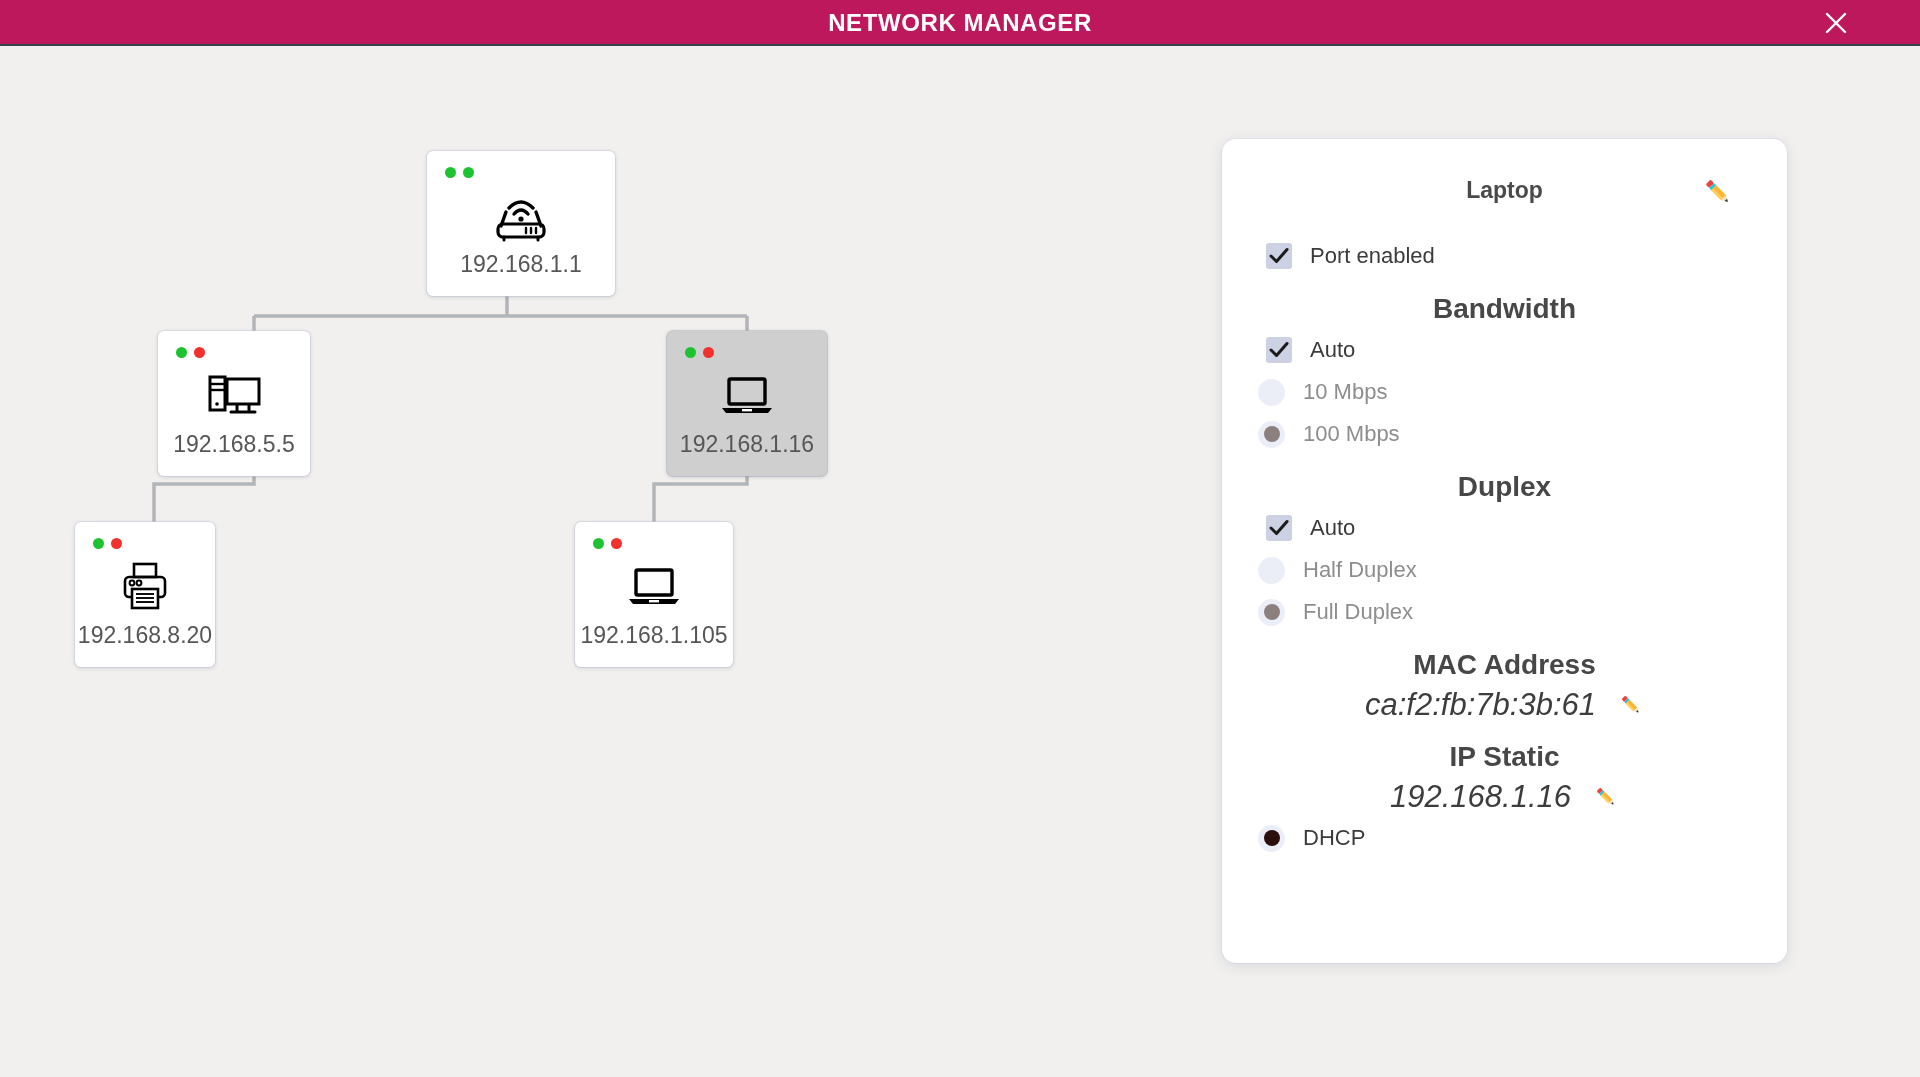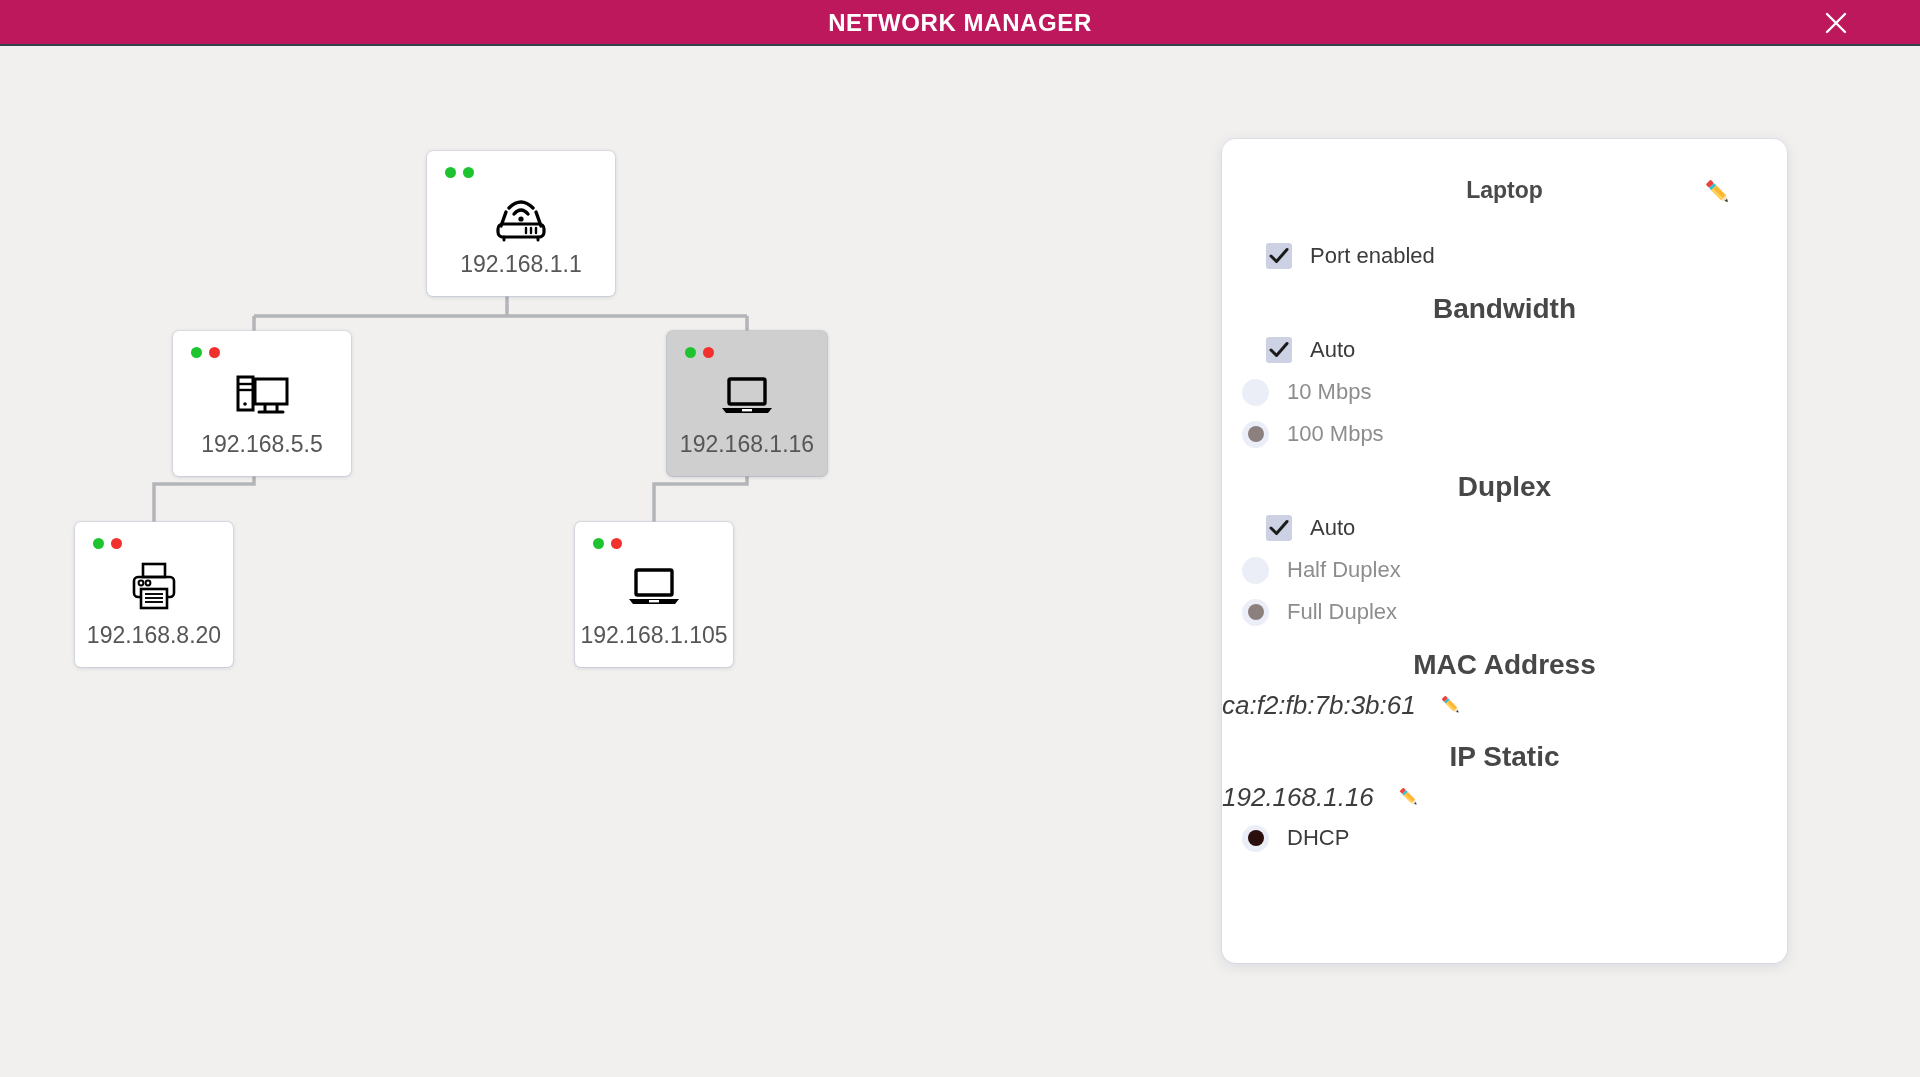--- a/index.html
+++ b/index.html
@@ -201,28 +201,28 @@
     text-align: center;
     font-size: 28px;
     font-weight: bold;
     color: #474747;
     margin-top: 16px;
     margin-bottom: 4px;
   }
   .value-line {
     display: flex;
     align-items: center;
-    justify-content: flex-start;
+    justify-content: center;
     gap: 22px;
-    font-size: 26px;
+    font-size: 31px;
     font-style: italic;
     color: #3d3d3d;
     height: 40px;
   }
-  .indent-row { padding-left: 20px; }
+  .indent-row { padding-left: 36px; }
 </style>
 </head>
 <body>
 
 <div id="titlebar">
   <div id="title-text">NETWORK MANAGER</div>
   <div id="close-button">
     <svg width="36" height="36" viewBox="0 0 36 36">
       <path d="M9 9 L27 27 M27 9 L9 27" stroke="#ffffff" stroke-width="2.4" fill="none" stroke-linecap="round"></path>
     </svg>
@@ -270,21 +270,21 @@
         </g>
         <g stroke="#000" stroke-width="3" stroke-linecap="round">
           <path d="M14 47 L14 50"></path>
             <path d="M48 47 L48 50"></path>
         </g>
       </svg>
     </div>
     <div class="ip">192.168.1.1</div>
   </div>
 
-  <div class="node" style="left:173px; top:285px; width:178px; height:145px;">
+  <div class="node" style="left:158px; top:285px; width:152px; height:145px;">
     <div class="dots">
       <span class="dot green"></span>
       <span class="dot red"></span>
     </div>
     <div class="glyph">
       <svg width="60" height="50" viewBox="0 0 60 50">
         <rect x="6" y="6" width="15" height="33" fill="none" stroke="#000" stroke-width="3"></rect>
         <g stroke="#000" stroke-width="2.4">
           <path d="M7 13 L20 13"></path>
             <path d="M7 19 L20 19"></path>
@@ -306,21 +306,21 @@
     <div class="glyph">
       <svg width="60" height="46" viewBox="0 0 60 46">
         <rect x="12" y="6" width="36" height="25" rx="1.5" fill="none" stroke="#000" stroke-width="3.4"></rect>
         <path d="M5 35 L55 35 L51 40 L9 40 Z" fill="#000"></path>
         <rect x="25" y="36" width="10" height="2.4" fill="#ffffff"></rect>
       </svg>
     </div>
     <div class="ip">192.168.1.16</div>
   </div>
 
-  <div class="node" style="left:75px; top:476px; width:158px; height:145px;">
+  <div class="node" style="left:75px; top:476px; width:140px; height:145px;">
     <div class="dots">
       <span class="dot green"></span>
       <span class="dot red"></span>
     </div>
     <div class="glyph">
       <svg width="58" height="52" viewBox="0 0 58 52">
         <rect x="18" y="3" width="22" height="13" fill="none" stroke="#000" stroke-width="2.6"></rect>
         <rect x="9" y="16" width="40" height="20" rx="4" fill="none" stroke="#000" stroke-width="2.6"></rect>
         <circle cx="16" cy="22" r="2.4" fill="none" stroke="#000" stroke-width="2"></circle>
         <circle cx="23" cy="22" r="2.4" fill="none" stroke="#000" stroke-width="2"></circle>

